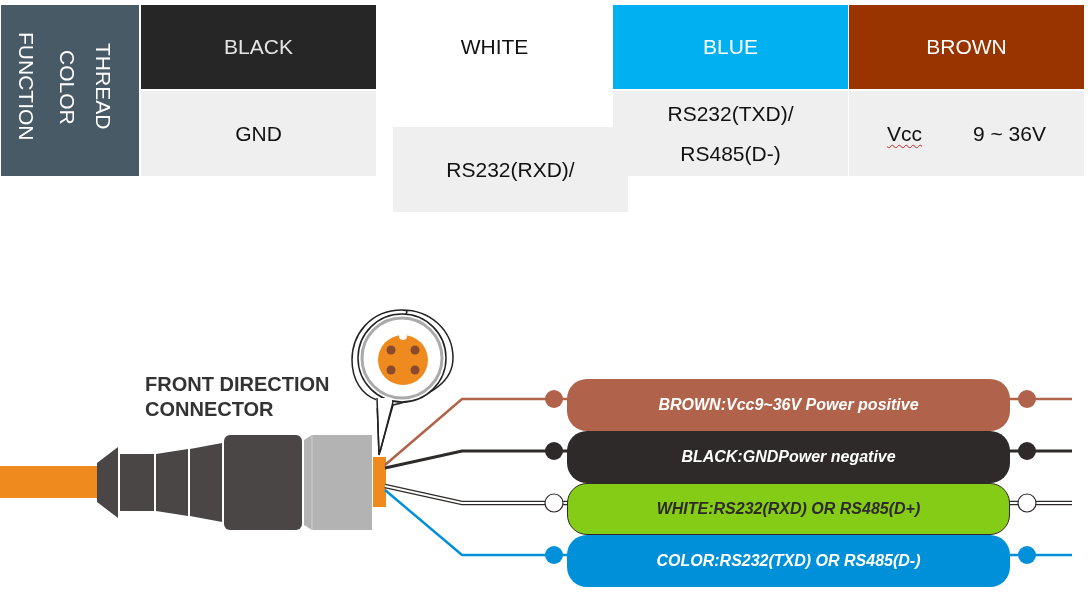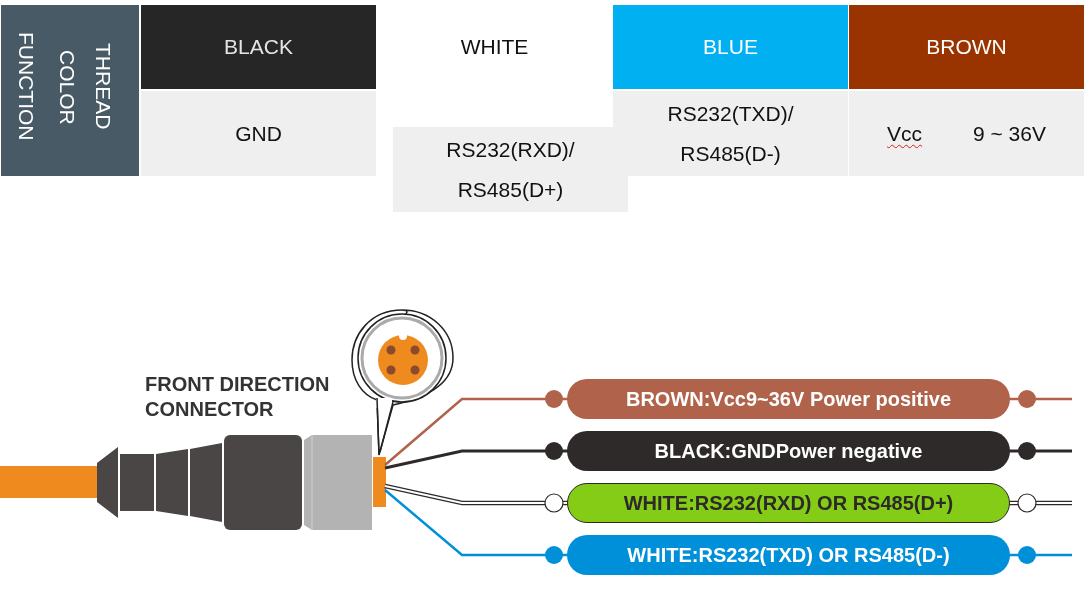--- a/index.html
+++ b/index.html
@@ -8,23 +8,23 @@
   .tbl { position: absolute; left: 1px; top: 5px; width: 1083px; height: 171px; }
   .hdr { position: absolute; left: 0; top: 0; width: 138px; height: 171px; background: #475a66; }
   .hdr span { position: absolute; color: #ffffff; font-size: 21px; white-space: nowrap;
               transform-origin: 0 0; transform: rotate(90deg); }
   .cell { position: absolute; display: flex; align-items: center; justify-content: center;
           text-align: center; font-size: 21px; box-sizing: border-box; }
   .row1 { top: 0; height: 84px; }
   .row2 { top: 86px; height: 85px; background: #efefef; color: #111; line-height: 40px; }
   .squig { text-decoration: underline wavy #d02020; text-decoration-thickness: 1px; text-underline-offset: 3px; }
   .lbl { position: absolute; font-family: "Liberation Sans", sans-serif; font-weight: bold; color: #333; font-size: 20px; line-height: 25px; }
-  .pill { position: absolute; left: 567px; width: 443px; height: 40px; border-radius: 20px;
+  .pill { position: absolute; left: 567px; width: 443px; height: 52px; border-radius: 20px;
           display: flex; align-items: center; justify-content: center; box-sizing: border-box;
-          font-weight: bold; font-size: 20px; }
+          font-weight: bold; font-size: 16px; font-style: italic; }
   svg { position: absolute; left: 0; top: 0; }
 </style>
 </head>
 <body>
 
 <div class="tbl">
   <div class="hdr">
     <span style="left:114px; top:38px;">THREAD</span>
     <span style="left:78px; top:45px;">COLOR</span>
     <span style="left:37px; top:27px;">FUNCTION</span>
@@ -33,21 +33,20 @@
   <div class="cell row1" style="left:140px; width:235px; background:#262626; color:#e5e5e5;">BLACK</div>
   <div class="cell row1" style="left:376px; width:235px; background:#ffffff; color:#111;">WHITE</div>
   <div class="cell row1" style="left:612px; width:235px; background:#00b0f0; color:#fff;">BLUE</div>
   <div class="cell row1" style="left:848px; width:235px; background:#993300; color:#fff;">BROWN</div>
 
   <div class="cell row2" style="left:140px; width:235px;">
     <span>GND</span>
   </div>
   <div class="cell row2" style="left:392px; width:235px; flex-direction:column;margin-top:36px;">
     <span>RS232(RXD)/</span>
-    <span>RS485(D+)</span>
   </div>
   <div class="cell row2" style="left:612px; width:235px; flex-direction:column;">
     <span>RS232(TXD)/</span>
     <span>RS485(D-)</span>
   </div>
   <div class="cell row2" style="left:848px; width:235px;">
     <span class="squig">Vcc</span>
       <span style="white-space:pre;margin-left:45px;"> 9 ~ 36V</span>
   </div>
 </div>
@@ -100,13 +99,13 @@
 </svg>
 
 <div class="lbl" style="left:145px; top:372px;">
   <div>FRONT DIRECTION</div>
   <div>CONNECTOR</div>
 </div>
 
 <div class="pill" style="top:379px; background:#b0634a; color:#fff;">BROWN:Vcc9~36V Power positive</div>
 <div class="pill" style="top:431px; background:#2e2a29; color:#fff;">BLACK:GNDPower negative</div>
 <div class="pill" style="top:483px; background:#84cc16; color:#2e2a29; border:1.5px solid #2e2a29;">WHITE:RS232(RXD) OR RS485(D+)</div>
-<div class="pill" style="top:535px; background:#0090da; color:#fff;">WHITE:RS232(TXD) OR RS485(D-)</div>
+<div class="pill" style="top:535px; background:#0090da; color:#fff;">COLOR:RS232(TXD) OR RS485(D-)</div>
 
 </body></html>

